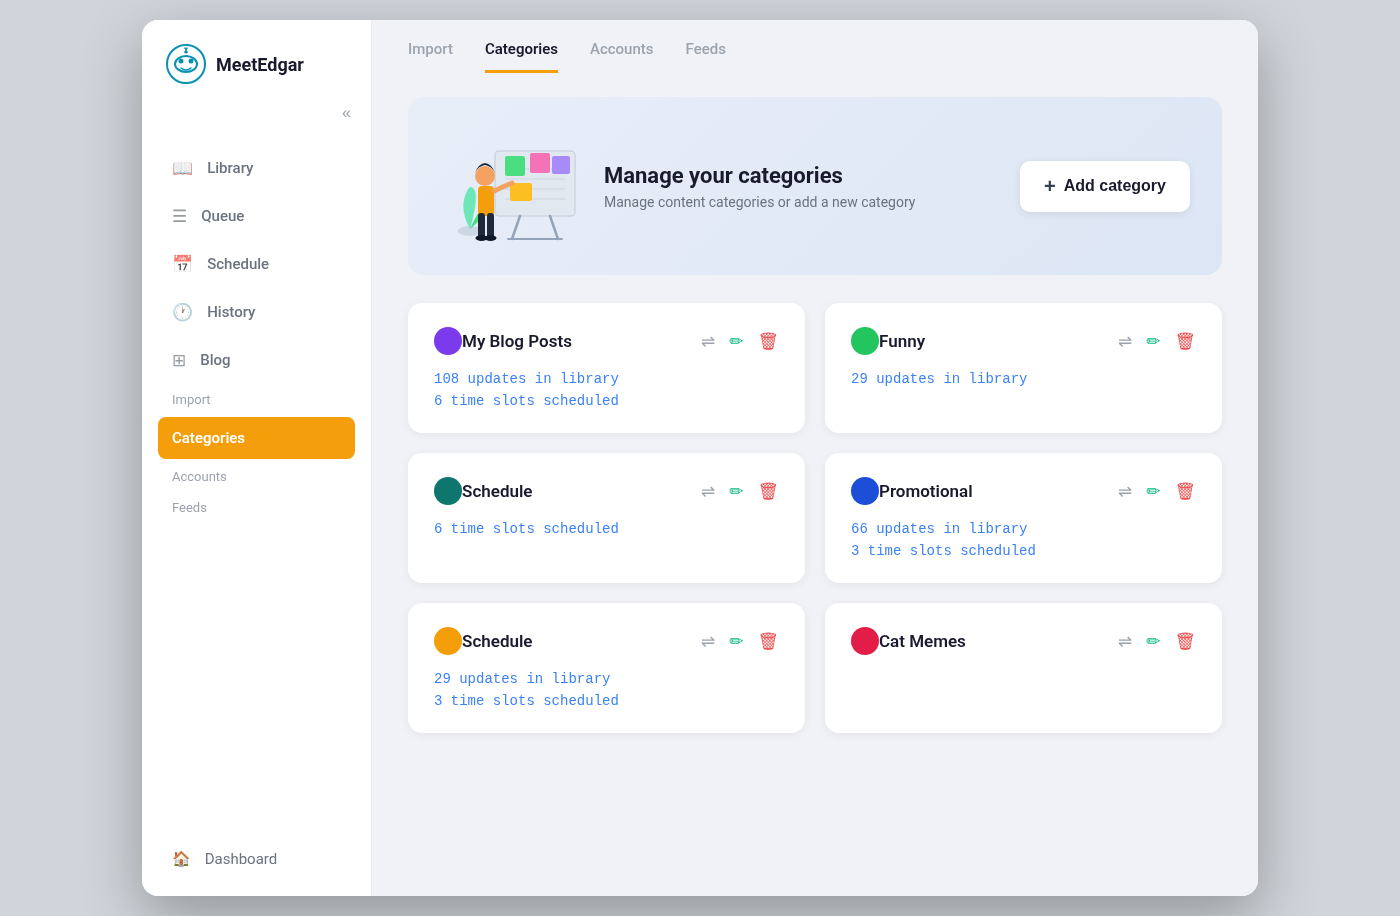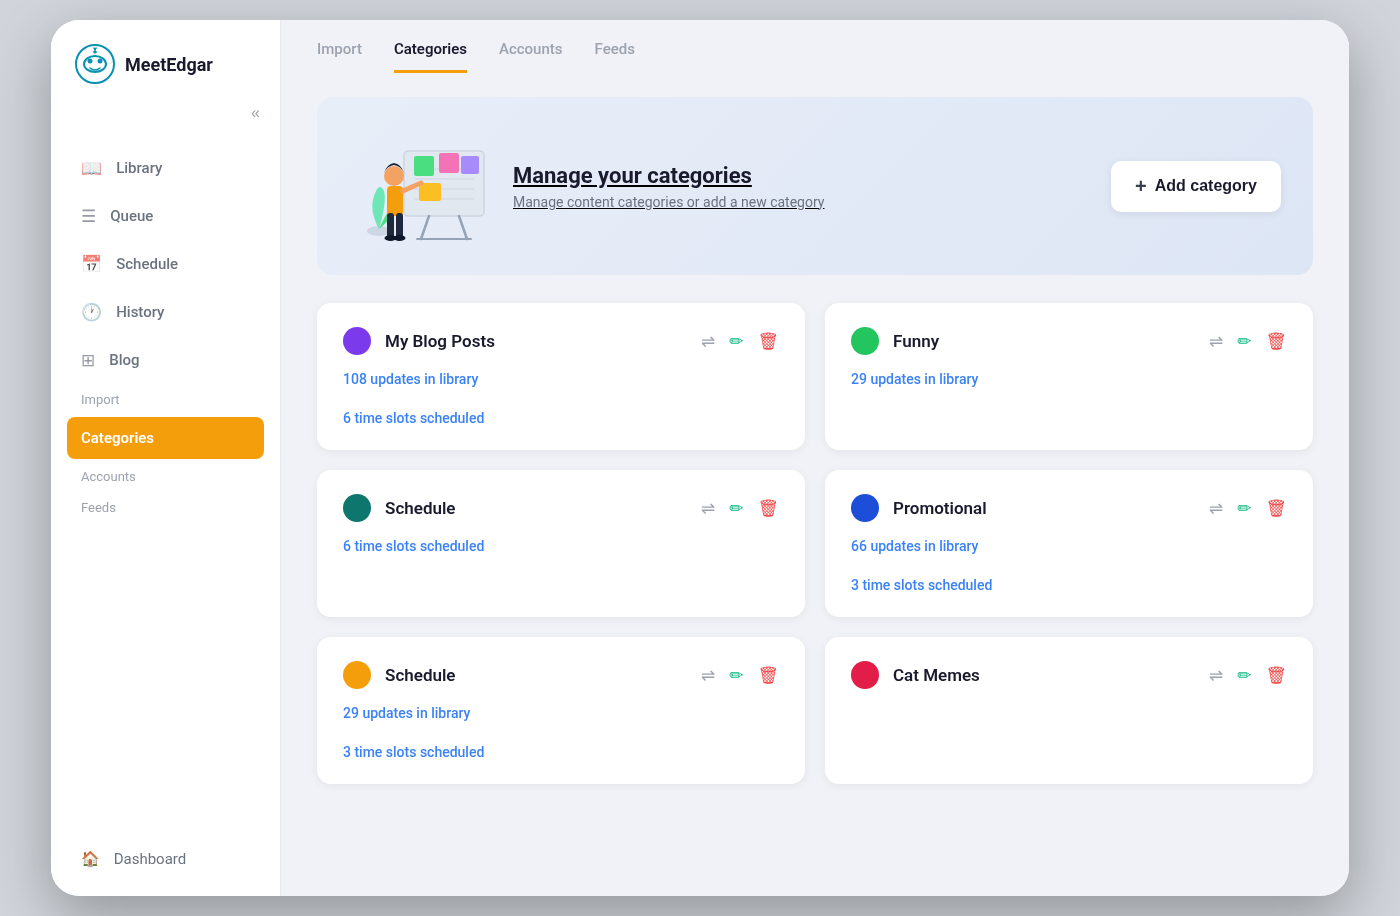--- a/index.html
+++ b/index.html
@@ -6,24 +6,24 @@
     body {
       font-family: -apple-system, BlinkMacSystemFont, 'Segoe UI', Roboto, sans-serif;
       background: #d1d5db;
       display: flex;
       align-items: center;
       justify-content: center;
       min-height: 100vh;
       padding: 20px;
     }
     .app-window {
-      width: 1298px;
+      width: 1116px;
       height: 876px;
       background: #f0f2f7;
-      border-radius: 28px;
+      border-radius: 16px;
       display: flex;
       overflow: hidden;
       box-shadow: 0 20px 60px rgba(0,0,0,0.3);
       justify-content: center;
     }
     
     .sidebar {
       width: 230px;
       min-width: 230px;
       background: #ffffff;
@@ -152,21 +152,20 @@
       overflow: hidden;
     }
     .hero-illustration {
       width: 140px;
       min-width: 140px;
       height: 130px;
       position: relative;
     }
     .hero-text {
       flex: 1;
-      text-decoration: underline;
     }
     .hero-title {
       font-size: 22px;
       font-weight: 700;
       color: #1a1a2e;
       margin-bottom: 6px;
     }
     .hero-subtitle {
       font-size: 14px;
       color: #6b7280;
@@ -201,21 +200,20 @@
     }
     .category-card-header {
       display: flex;
       align-items: center;
       justify-content: space-between;
       margin-bottom: 16px;
     }
     .category-name-row {
       display: flex;
       align-items: center;
-      gap: 14px;
     }
     .category-dot {
       width: 28px;
       height: 28px;
       border-radius: 50%;
     }
     .category-name {
       font-size: 17px;
       font-weight: 600;
       color: #1a1a2e;
@@ -228,21 +226,22 @@
     .action-icon {
       cursor: pointer;
       font-size: 17px;
     }
     .action-shuffle { color: #9ca3af; }
     .action-edit { color: #10b981; }
     .action-delete { color: #ef4444; }
     .category-stats {
       display: flex;
       flex-direction: column;
-      gap: 23px;
+      gap: 6px;
+      font-family: Liberation Mono, monospace;
     }
     .stat-link {
       color: #3b82f6;
       font-size: 14px;
       font-weight: 500;
       cursor: pointer;
     }
   </style>
 </head>
 <body>

